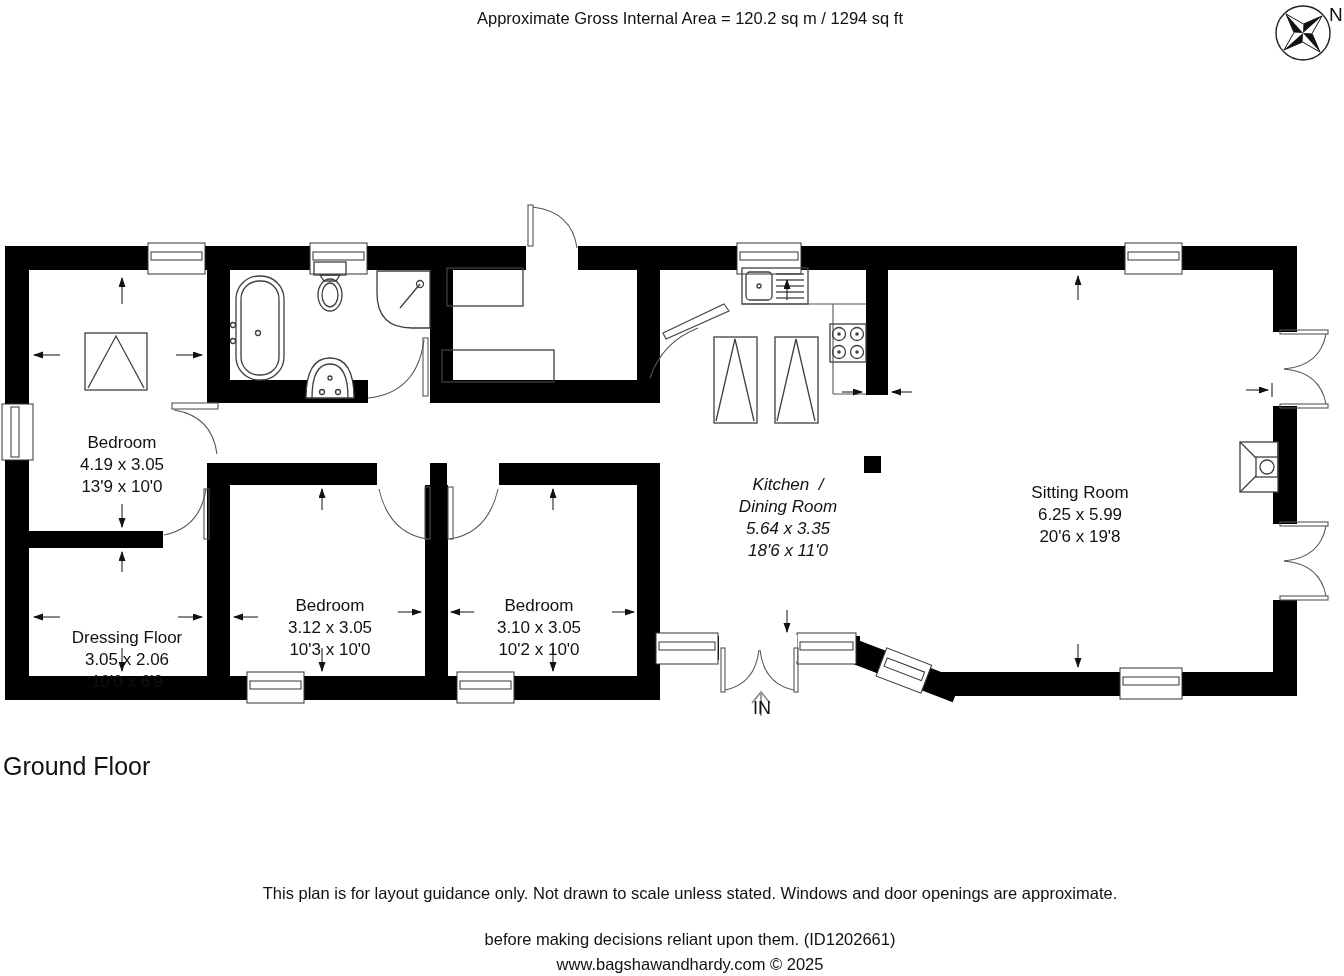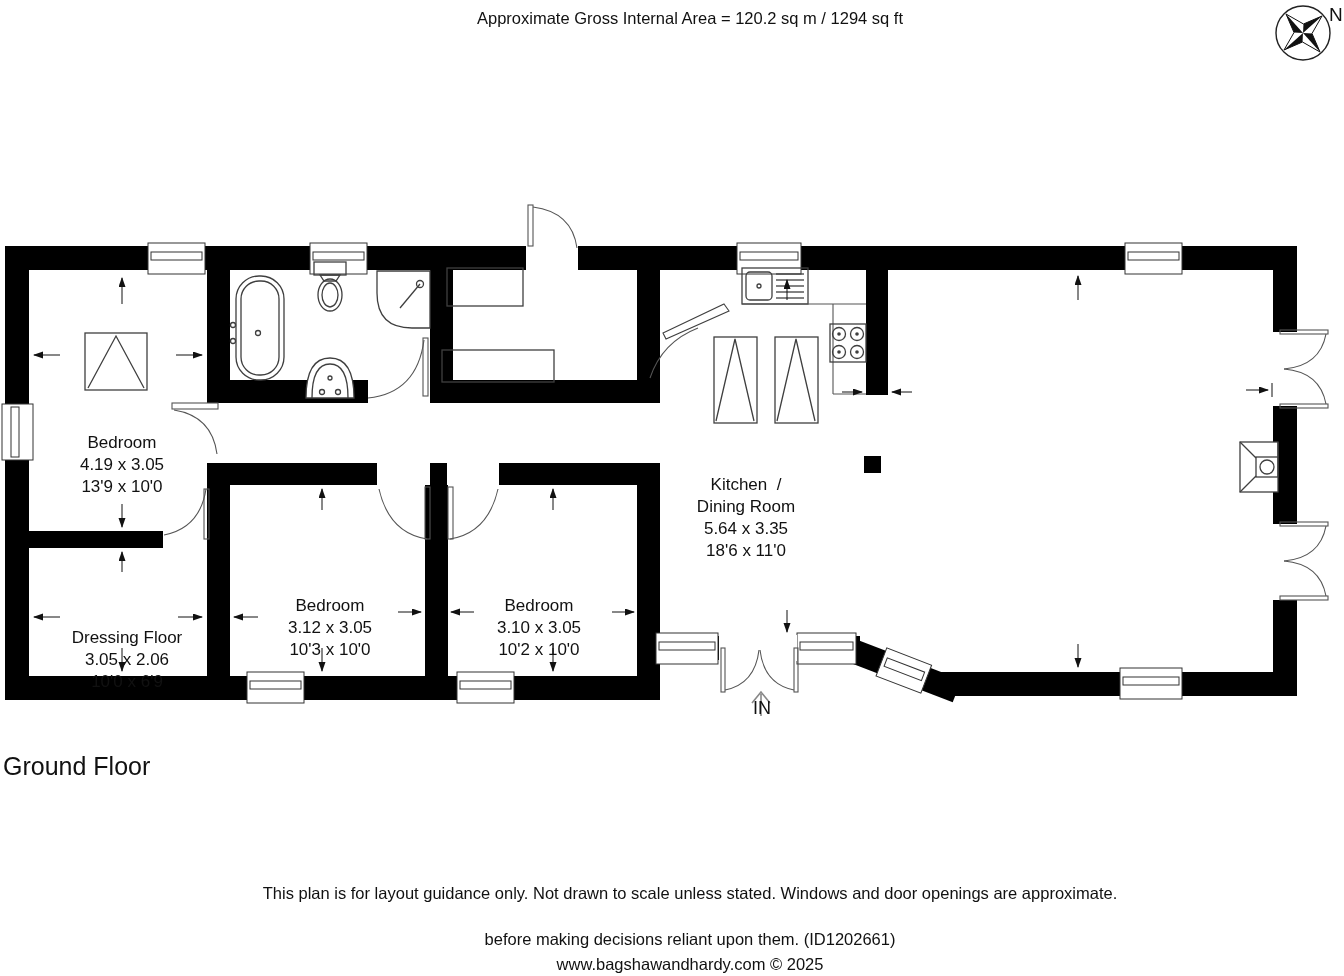--- a/index.html
+++ b/index.html
@@ -292,22 +292,25 @@
   </div>
   <div class="room-label" style="left:17px;top:583px;width:220px;">
     <div>Dressing Floor</div><div>3.05 x 2.06</div><div>10'0 x 6'9</div>
   </div>
   <div class="room-label" style="left:230px;top:551px;width:200px;">
     <div>Bedroom</div><div>3.12 x 3.05</div><div>10'3 x 10'0</div>
   </div>
   <div class="room-label" style="left:439px;top:551px;width:200px;">
     <div>Bedroom</div><div>3.10 x 3.05</div><div>10'2 x 10'0</div>
   </div>
-  <div class="room-label" style="left:646px;top:430px;width:200px;">
+  <div class="room-label" style="left:688px;top:430px;width:200px;font-style:italic;">
     <div>Kitchen  /</div><div>Dining Room</div><div>5.64 x 3.35</div><div>18'6 x 11'0</div>
+  </div>
+  <div class="room-label" style="left:980px;top:438px;width:200px;">
+    <div>Sitting Room</div><div>6.25 x 5.99</div><div>20'6 x 19'8</div>
   </div>
 
   <div class="in-label">IN</div>
 
   <div class="floor-title">Ground Floor</div>
 
   <div class="center-text footer-line" style="top:884px;">This plan is for layout guidance only. Not drawn to scale unless stated. Windows and door openings are approximate.</div>
   <div class="center-text footer-line" style="top:930px;">before making decisions reliant upon them. (ID1202661)</div>
   <div class="center-text footer-line" style="top:955px;">www.bagshawandhardy.com © 2025</div>
 

